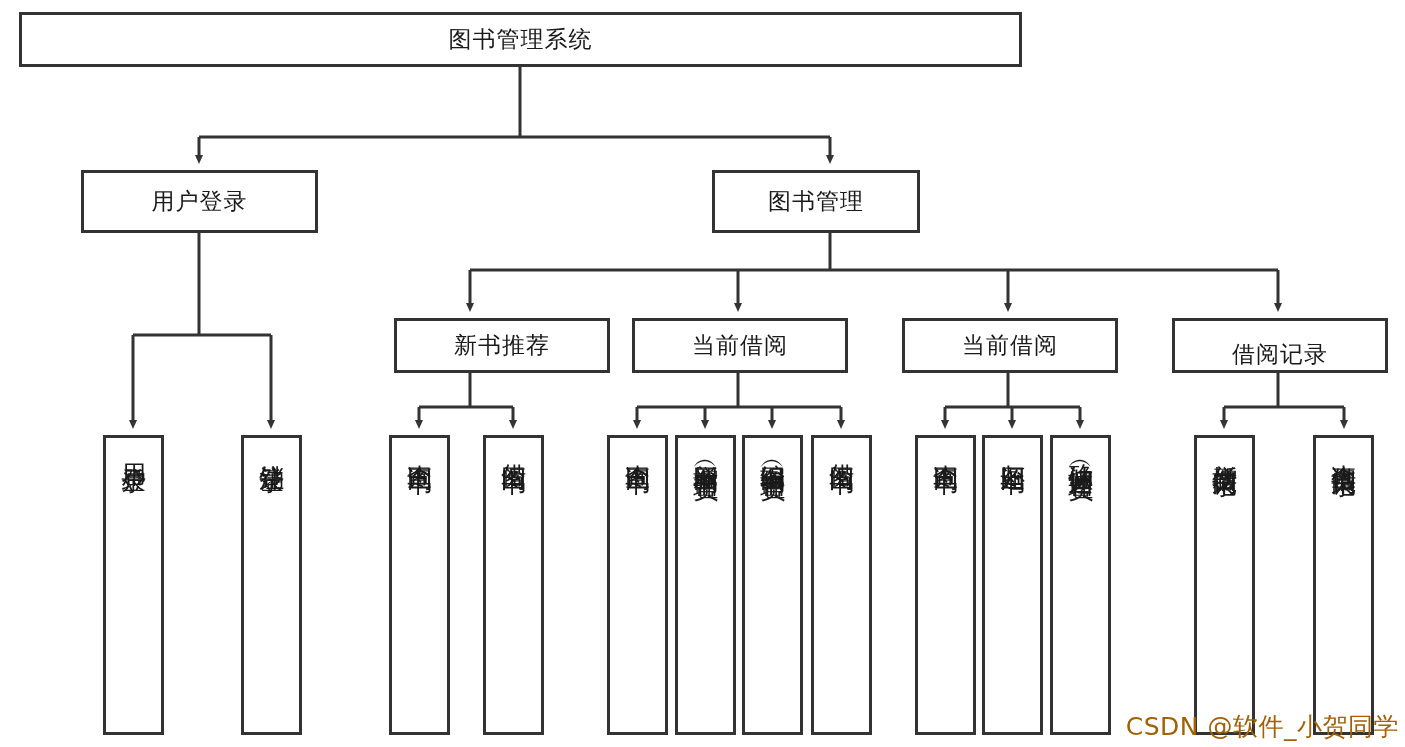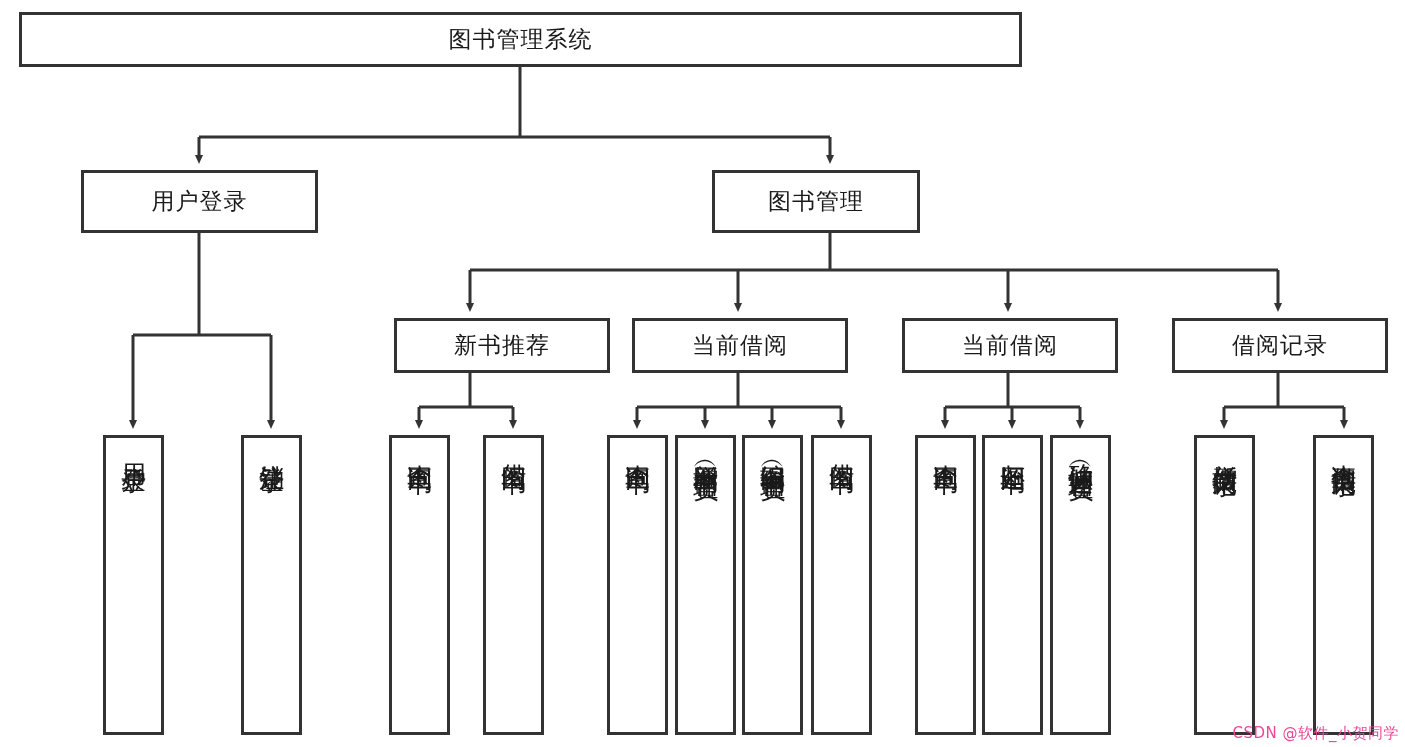--- a/index.html
+++ b/index.html
@@ -48,22 +48,22 @@
   }
   .node.vert .label {
     writing-mode: vertical-rl;
     text-orientation: upright;
     display: block;
   }
   .watermark {
     position: absolute;
     right: 6px;
     bottom: 4px;
-    font-size: 15px;
-    color: #ec4899;
+    font-size: 25px;
+    color: #a16207;
     letter-spacing: 0.5px;
     white-space: nowrap;
     pointer-events: none;
   }
 </style>
 </head>
 <body>
 
 <div id="canvas">
 
@@ -130,21 +130,21 @@
 
   <div class="node horiz" style="left:362px; top:318px; width:216px; height:55px;margin-left:32px;">
     <span class="label">新书推荐</span>
   </div>
   <div class="node horiz" style="left:632px; top:318px; width:216px; height:55px;">
     <span class="label">当前借阅</span>
   </div>
   <div class="node horiz" style="left:902px; top:318px; width:216px; height:55px;text-align:center;">
     <span class="label">当前借阅</span>
   </div>
-  <div class="node horiz" style="left:1172px; top:318px; width:216px; height:55px;">
+  <div class="node horiz" style="left:1172px; top:318px; width:216px; height:55px;align-items:flex-end;">
     <span class="label">借阅记录</span>
   </div>
 
   <div class="node vert" style="left:103px; top:435px; width:61px; height:300px;">
     <span class="label">用户登录</span>
   </div>
   <div class="node vert" style="left:241px; top:435px; width:61px; height:300px;">
     <span class="label">注销登录</span>
   </div>
 

